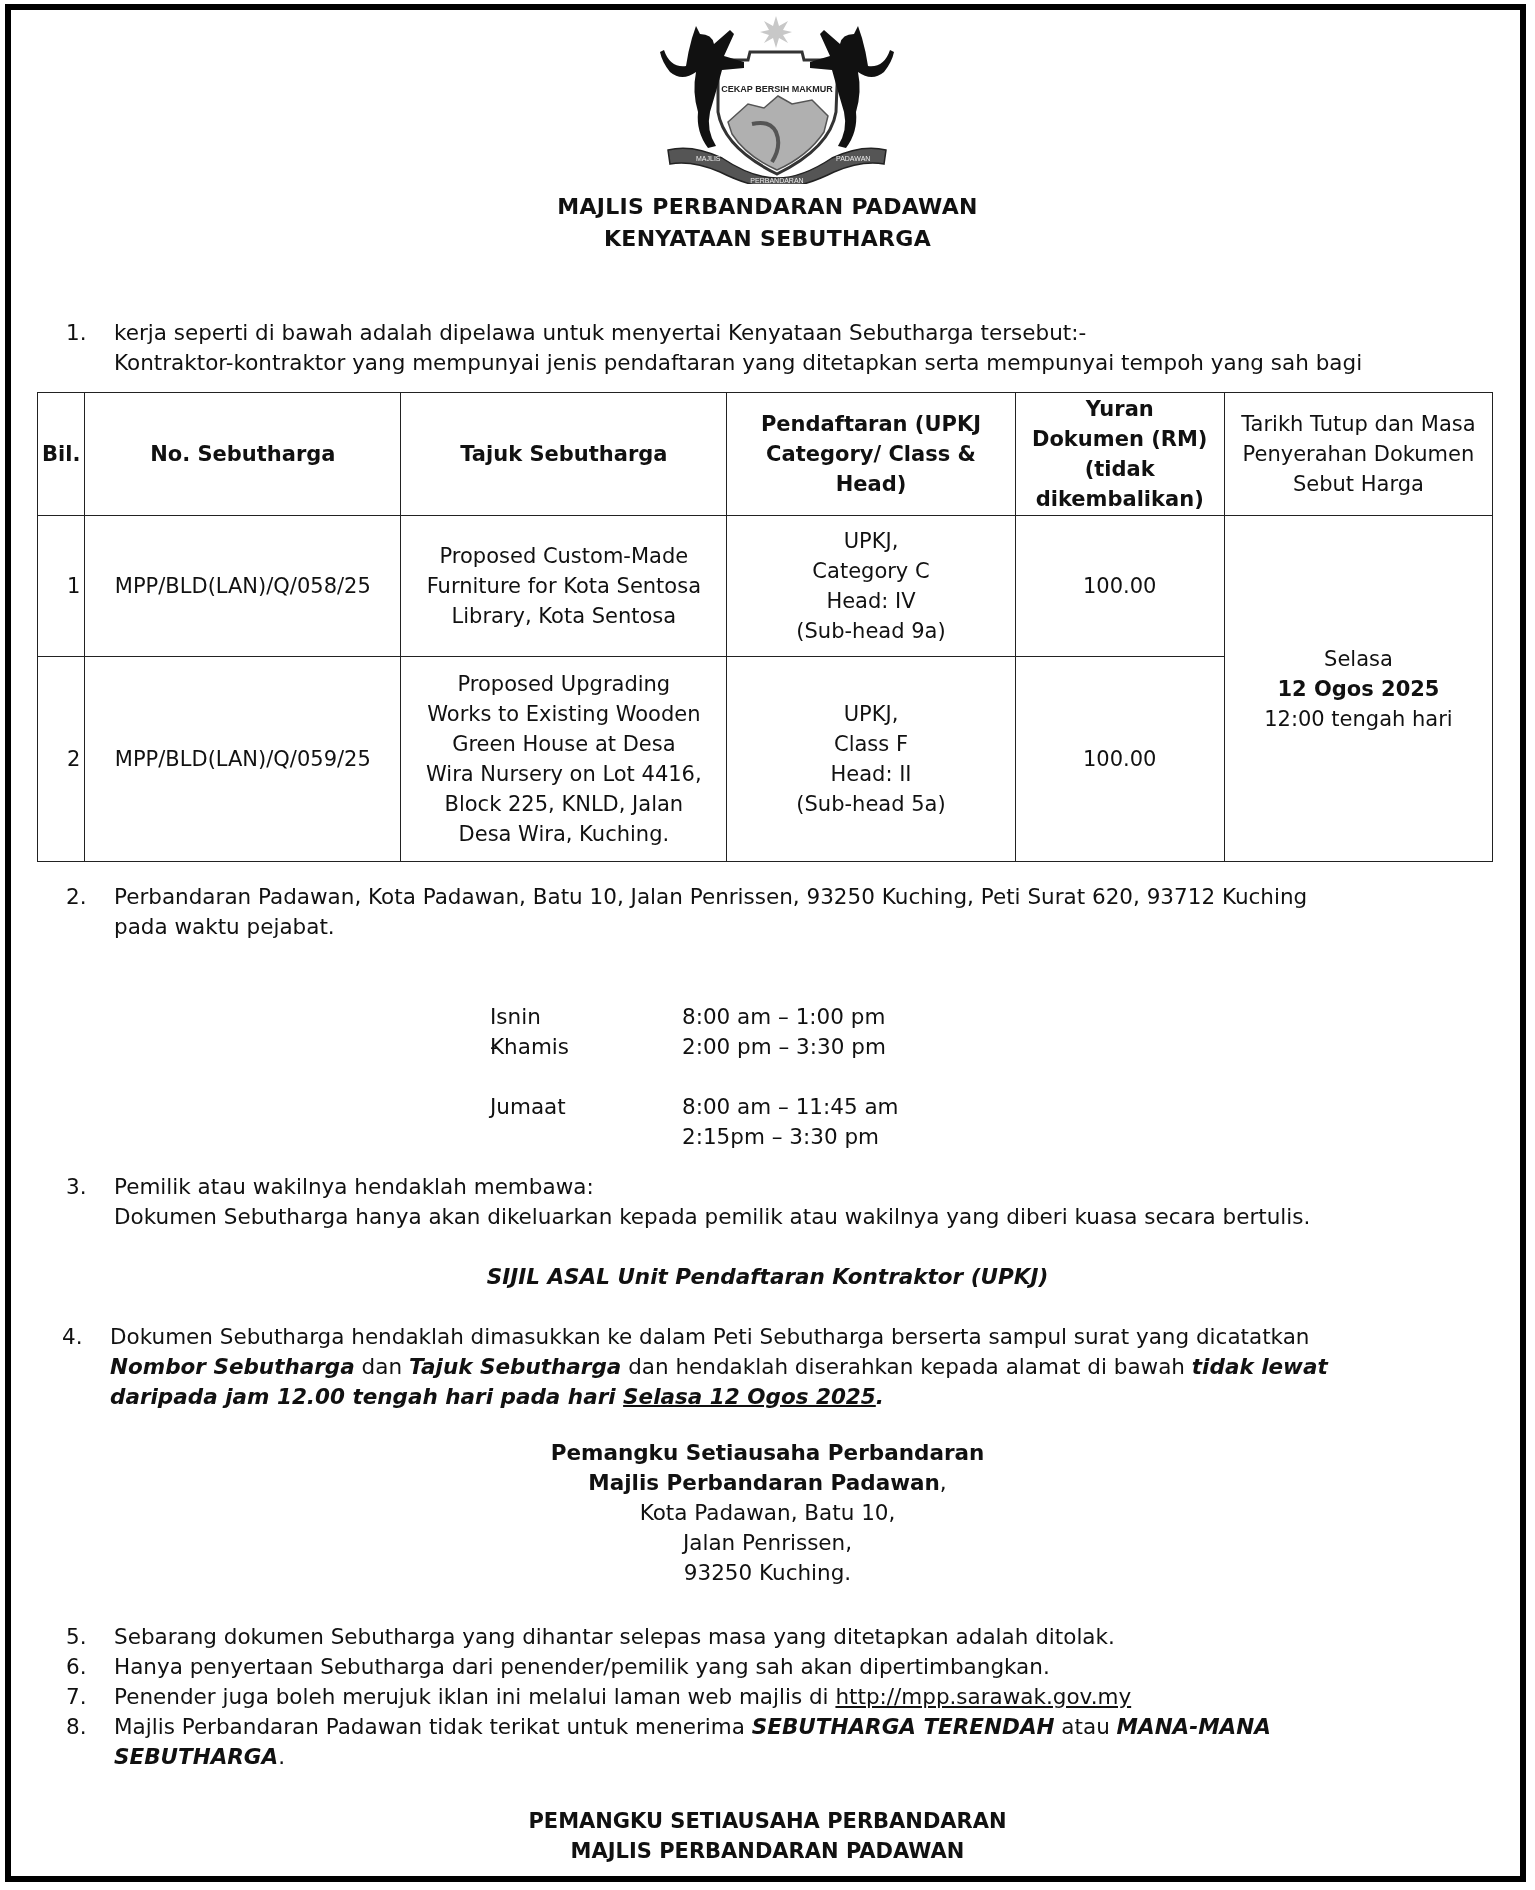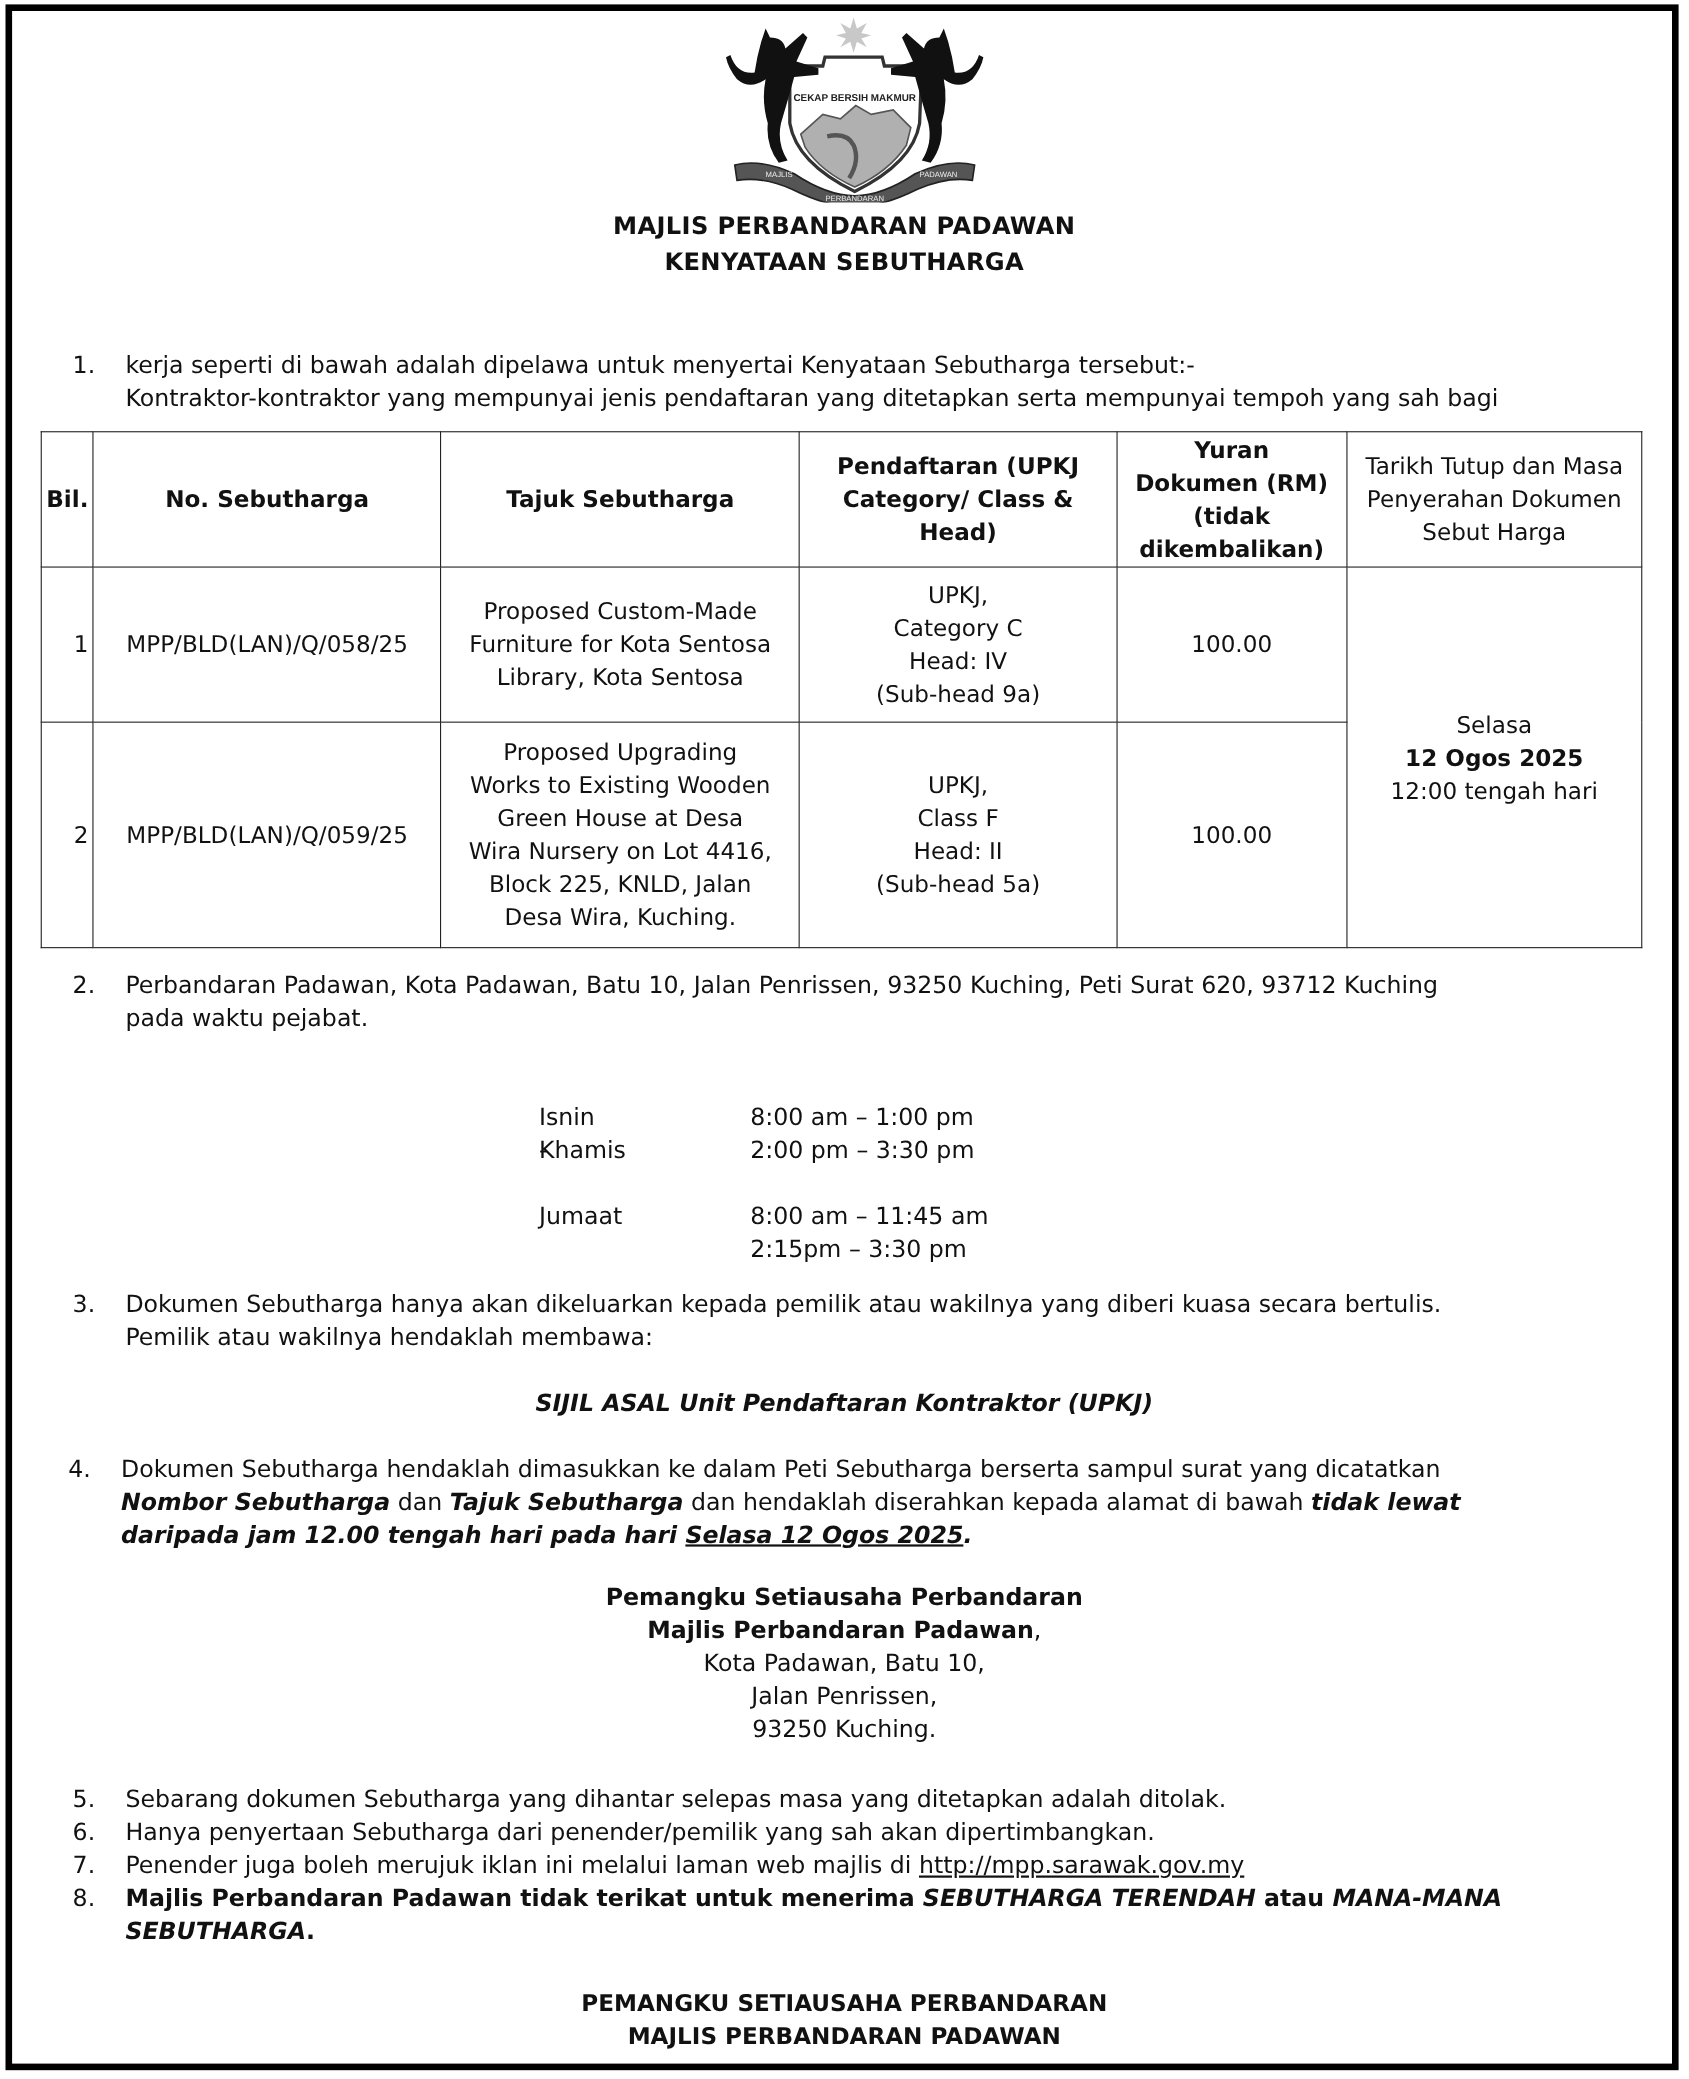--- a/index.html
+++ b/index.html
@@ -168,22 +168,22 @@
   <span class="d">Jumaat</span>
   <span class="t">8:00 am – 11:45 am</span>
 </div>
 <div class="hours" style="top:1122px;">
   <span class="d"></span>
   <span class="t">2:15pm – 3:30 pm</span>
 </div>
 
 <div class="num" style="left:66px; top:1172px;">3.</div>
 <div class="para" style="left:114px; top:1172px; width:1366px;">
+  <div>Pemilik atau wakilnya hendaklah membawa:</div>
   <div>Dokumen Sebutharga hanya akan dikeluarkan kepada pemilik atau wakilnya yang diberi kuasa secara bertulis.</div>
-  <div>Pemilik atau wakilnya hendaklah membawa:</div>
 </div>
 <div class="center" style="top:1262px; font-weight:bold; font-style:italic;">SIJIL ASAL Unit Pendaftaran Kontraktor (UPKJ)</div>
 
 <div class="num" style="left:62px; top:1322px;">4.</div>
 <div class="para" style="left:110px; top:1322px; width:1370px;">
   <div class="justify">Dokumen Sebutharga hendaklah dimasukkan ke dalam Peti Sebutharga berserta sampul surat yang dicatatkan</div>
   <div class="justify"><b class="i">Nombor Sebutharga</b><span> dan </span><b class="i">Tajuk Sebutharga</b><span> dan hendaklah diserahkan kepada alamat di bawah </span><b class="i">tidak lewat</b></div>
   <div><b class="i">daripada jam 12.00 tengah hari pada hari </b><b class="i"><u>Selasa 12 Ogos 2025</u></b><b class="i">.</b></div>
 </div>
 
@@ -196,19 +196,19 @@
 <div class="num" style="left:66px; top:1622px;">5.</div>
 <div class="para" style="left:114px; top:1622px; width:1366px;">Sebarang dokumen Sebutharga yang dihantar selepas masa yang ditetapkan adalah ditolak.</div>
 
 <div class="num" style="left:66px; top:1652px;">6.</div>
 <div class="para" style="left:114px; top:1652px; width:1366px;">Hanya penyertaan Sebutharga dari penender/pemilik yang sah akan dipertimbangkan.</div>
 
 <div class="num" style="left:66px; top:1682px;">7.</div>
 <div class="para" style="left:114px; top:1682px; width:1366px;"><span>Penender juga boleh merujuk iklan ini melalui laman web majlis di </span><a class="link">http://mpp.sarawak.gov.my</a></div>
 
 <div class="num" style="left:66px; top:1712px;">8.</div>
-<div class="para" style="left:114px; top:1712px; width:1366px;font-weight:bold;">
+<div class="para" style="left:114px; top:1712px; width:1366px;">
   <div class="justify"><span>Majlis Perbandaran Padawan tidak terikat untuk menerima </span><b class="i">SEBUTHARGA TERENDAH</b><span> atau </span><b class="i">MANA-MANA</b></div>
   <div><b class="i">SEBUTHARGA</b><span>.</span></div>
 </div>
 
 <div class="footer" style="top:1806px;">PEMANGKU SETIAUSAHA PERBANDARAN</div>
 <div class="footer" style="top:1836px;">MAJLIS PERBANDARAN PADAWAN</div>
 
 </body></html>

